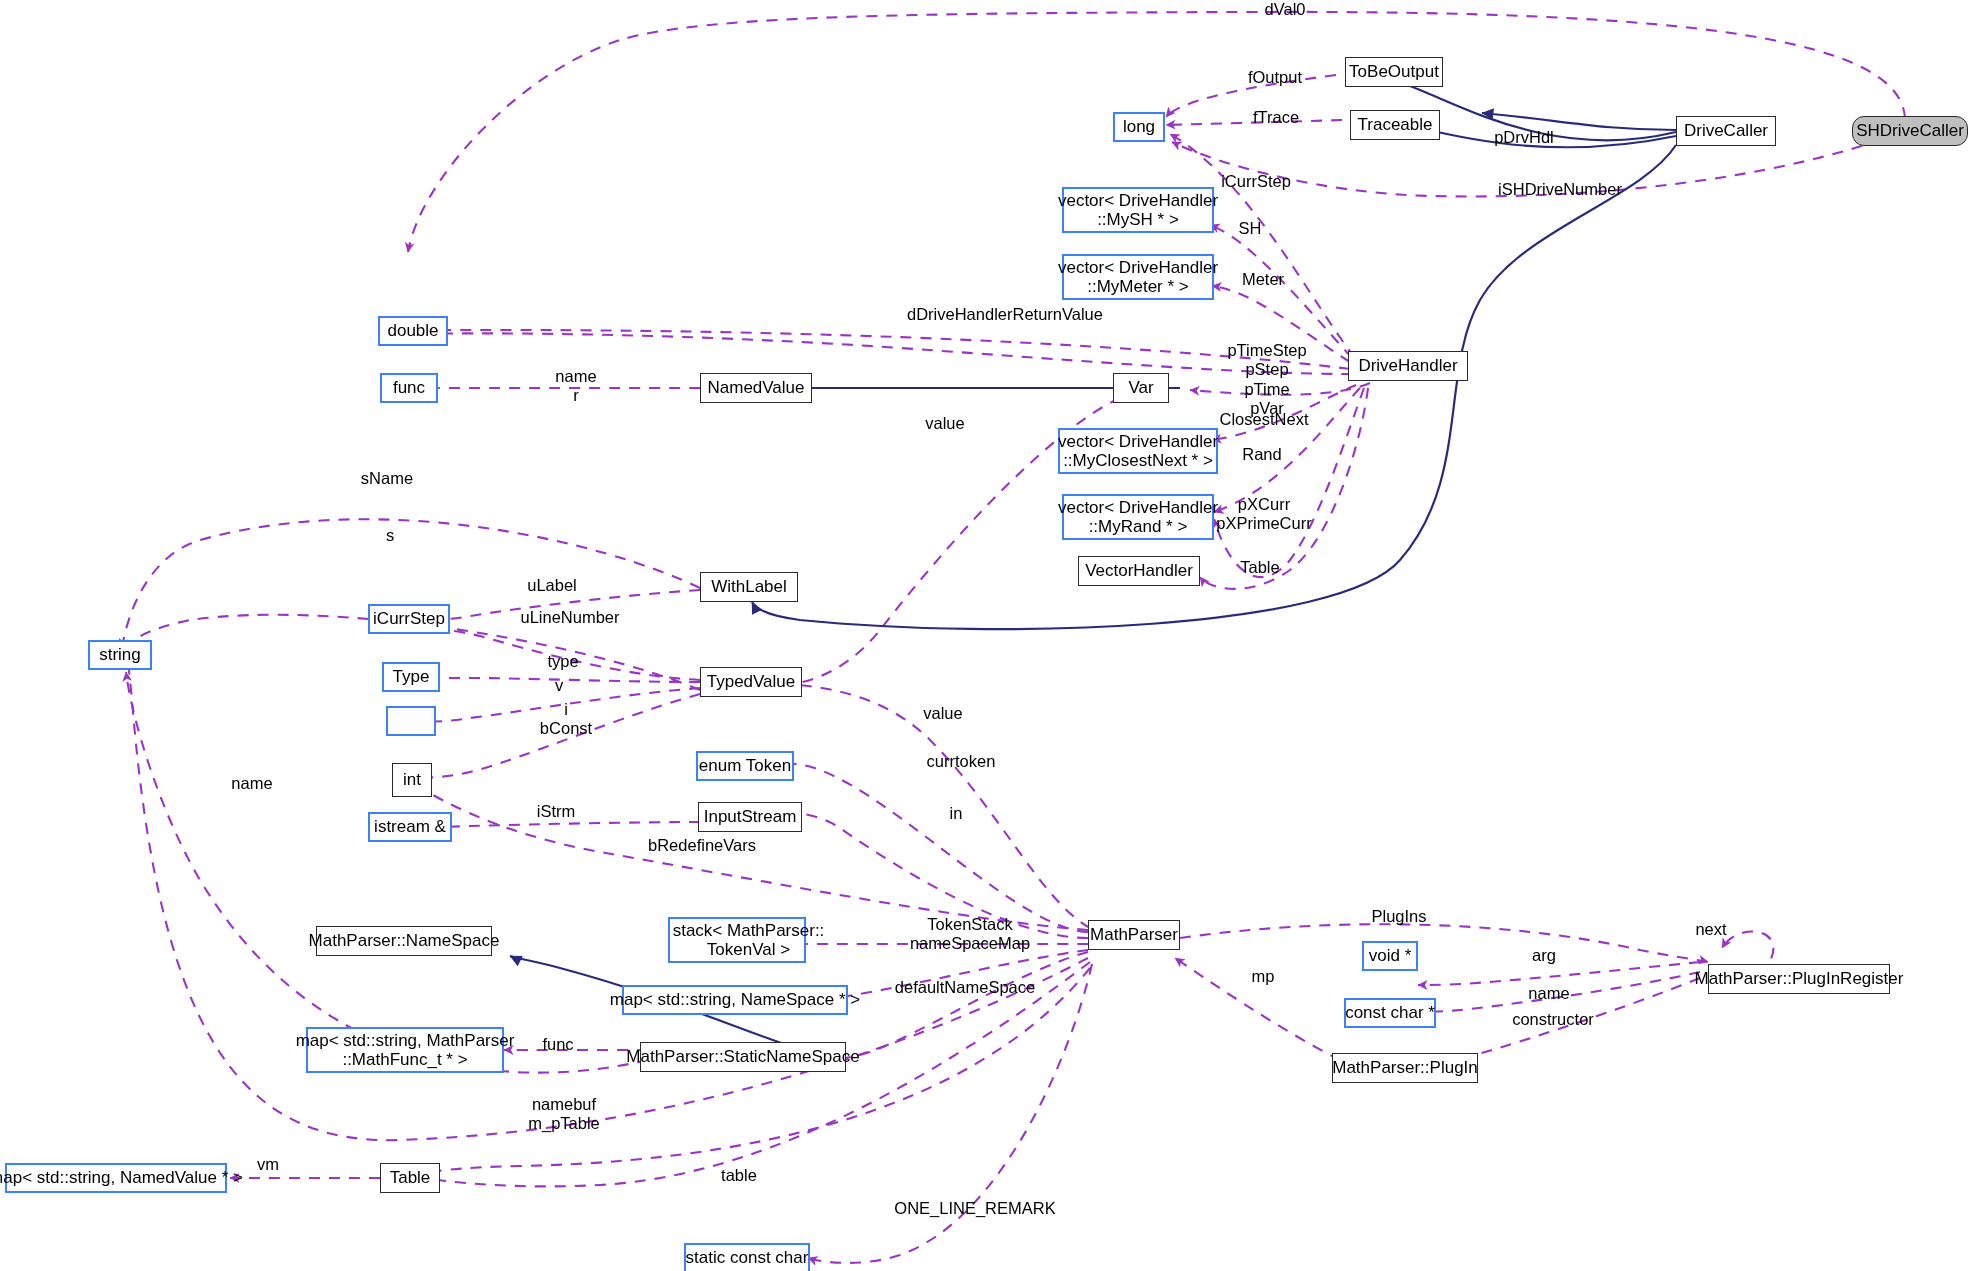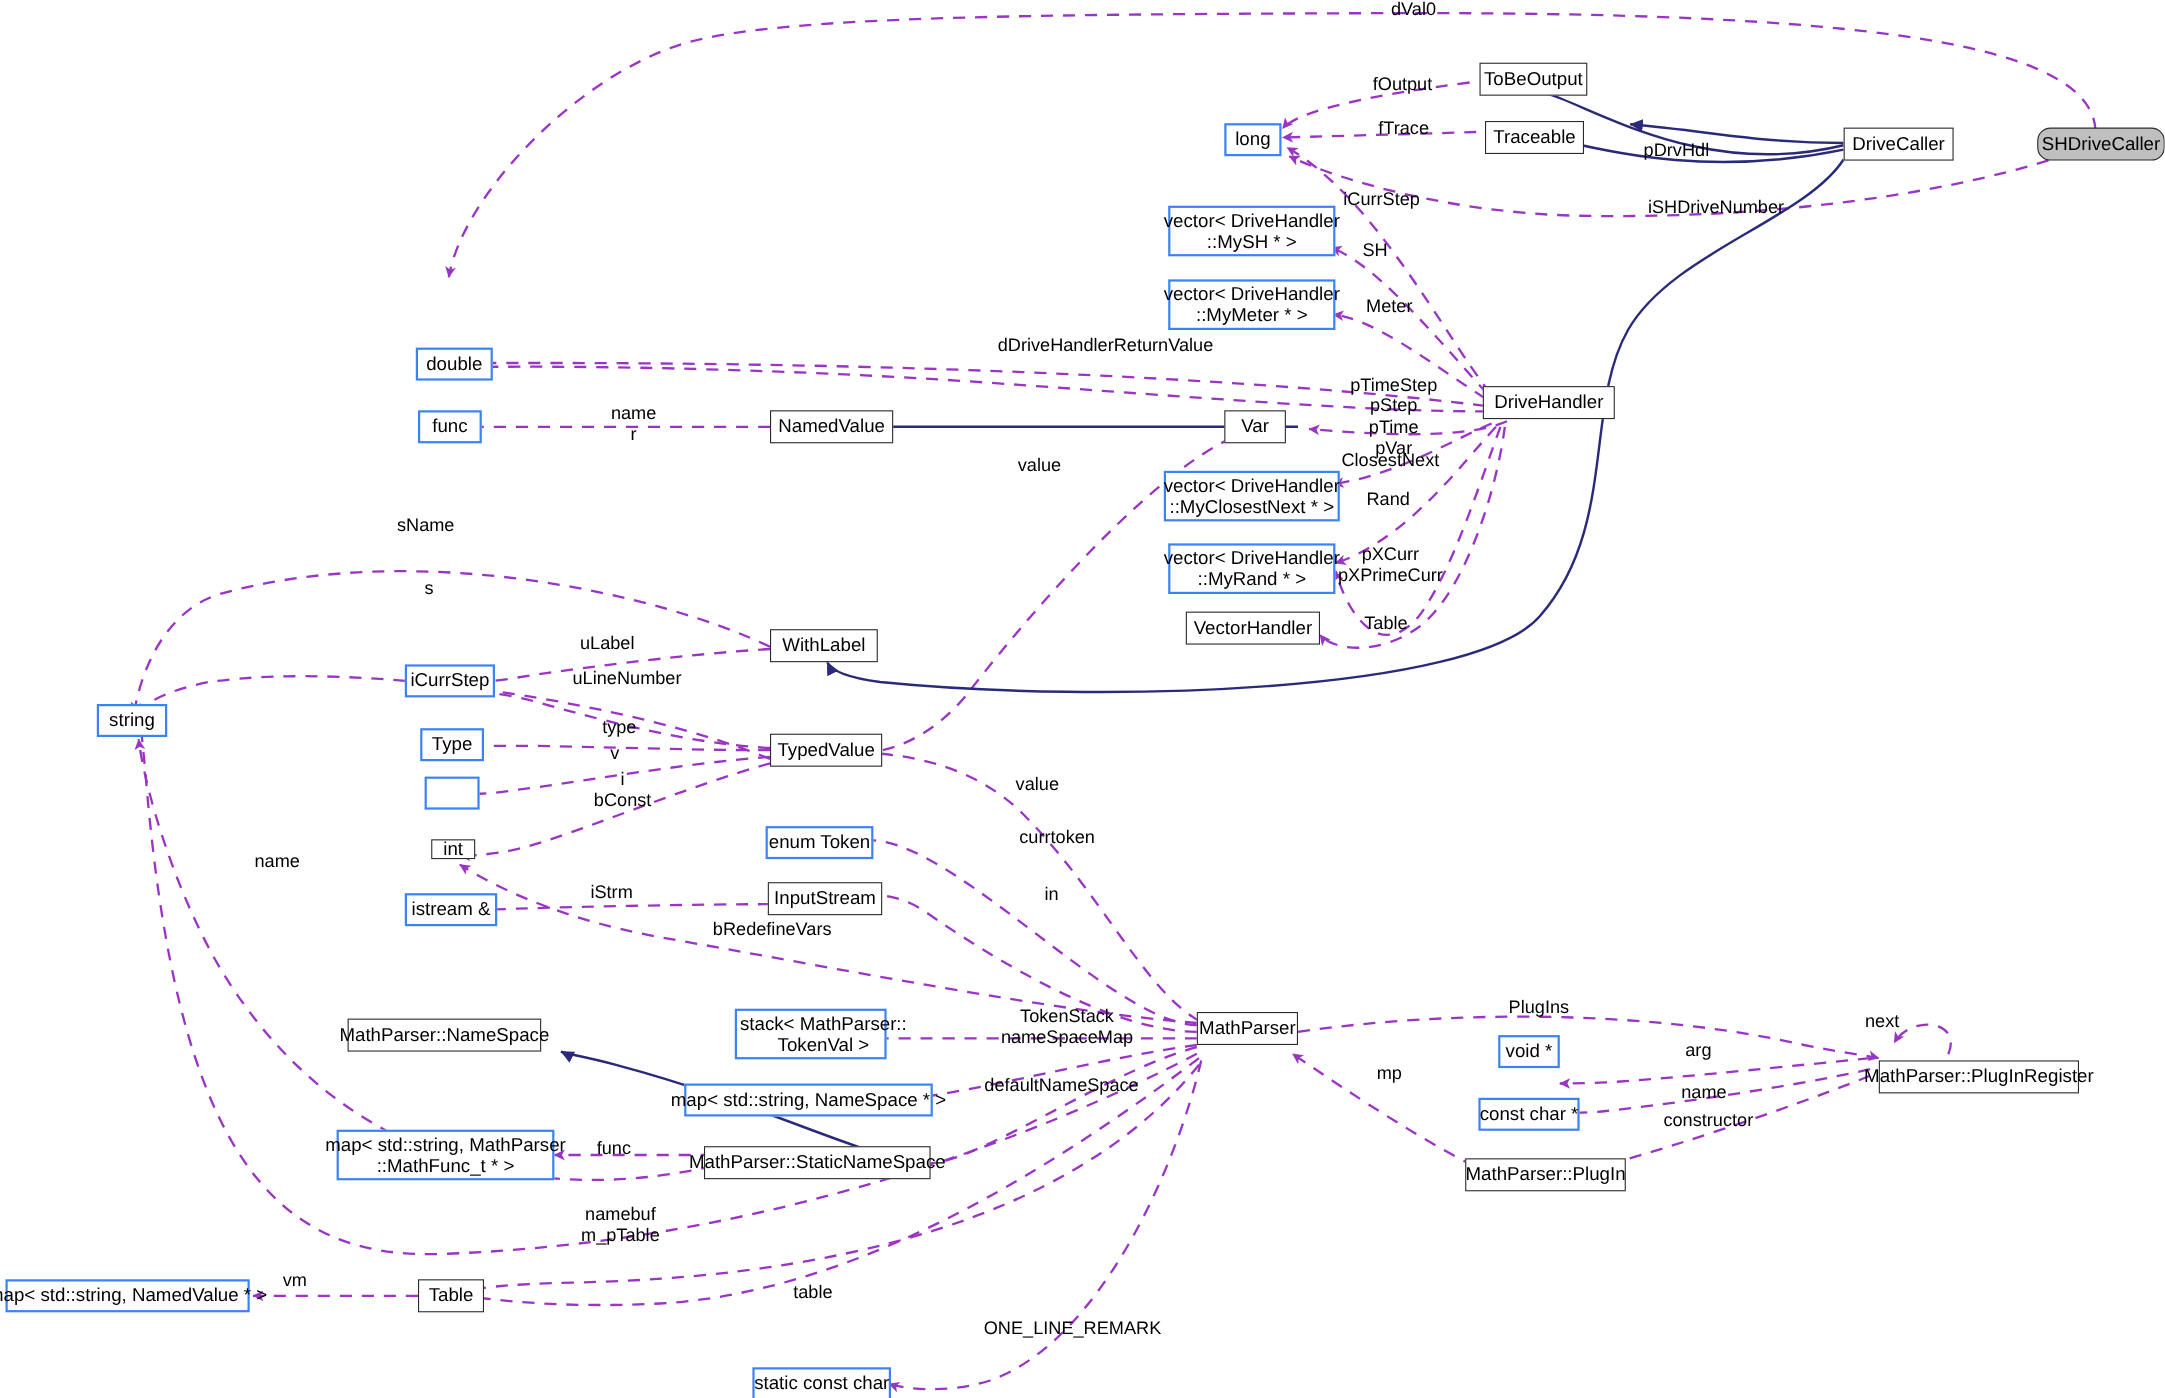--- a/index.html
+++ b/index.html
@@ -180,21 +180,21 @@
   <div class="node" style="left:380px;top:373px;width:58px;height:30px;">func</div>
   <div class="node strong" style="left:700px;top:373px;width:112px;height:30px;">NamedValue</div>
   <div class="node strong" style="left:1113px;top:373px;width:56px;height:30px;">Var</div>
 
   <div class="node" style="left:88px;top:640px;width:64px;height:30px;">string</div>
   <div class="node" style="left:368px;top:604px;width:82px;height:30px;">iCurrStep</div>
   <div class="node strong" style="left:700px;top:572px;width:98px;height:30px;">WithLabel</div>
   <div class="node" style="left:382px;top:662px;width:58px;height:30px;">Type</div>
   <div class="node" style="left:386px;top:706px;width:50px;height:30px;"></div>
   <div class="node strong" style="left:700px;top:667px;width:102px;height:30px;">TypedValue</div>
-  <div class="node strong" style="left:392px;top:763px;width:40px;height:18px;">int</div>
+  <div class="node strong" style="left:392px;top:763px;width:40px;height:34px;">int</div>
   <div class="node" style="left:696px;top:751px;width:98px;height:30px;">enum Token</div>
   <div class="node" style="left:368px;top:812px;width:84px;height:30px;">istream &amp;</div>
   <div class="node strong" style="left:698px;top:802px;width:104px;height:30px;">InputStream</div>
 
   <div class="node strong" style="left:316px;top:926px;width:176px;height:30px;">MathParser::NameSpace</div>
   <div class="node" style="left:668px;top:917px;width:138px;height:46px;padding-left:28px;">stack&lt; MathParser::
 TokenVal &gt;</div>
   <div class="node strong" style="left:1088px;top:920px;width:92px;height:30px;">MathParser</div>
   <div class="node" style="left:1362px;top:941px;width:56px;height:30px;">void *</div>
   <div class="node strong" style="left:1708px;top:964px;width:182px;height:30px;">MathParser::PlugInRegister</div>

